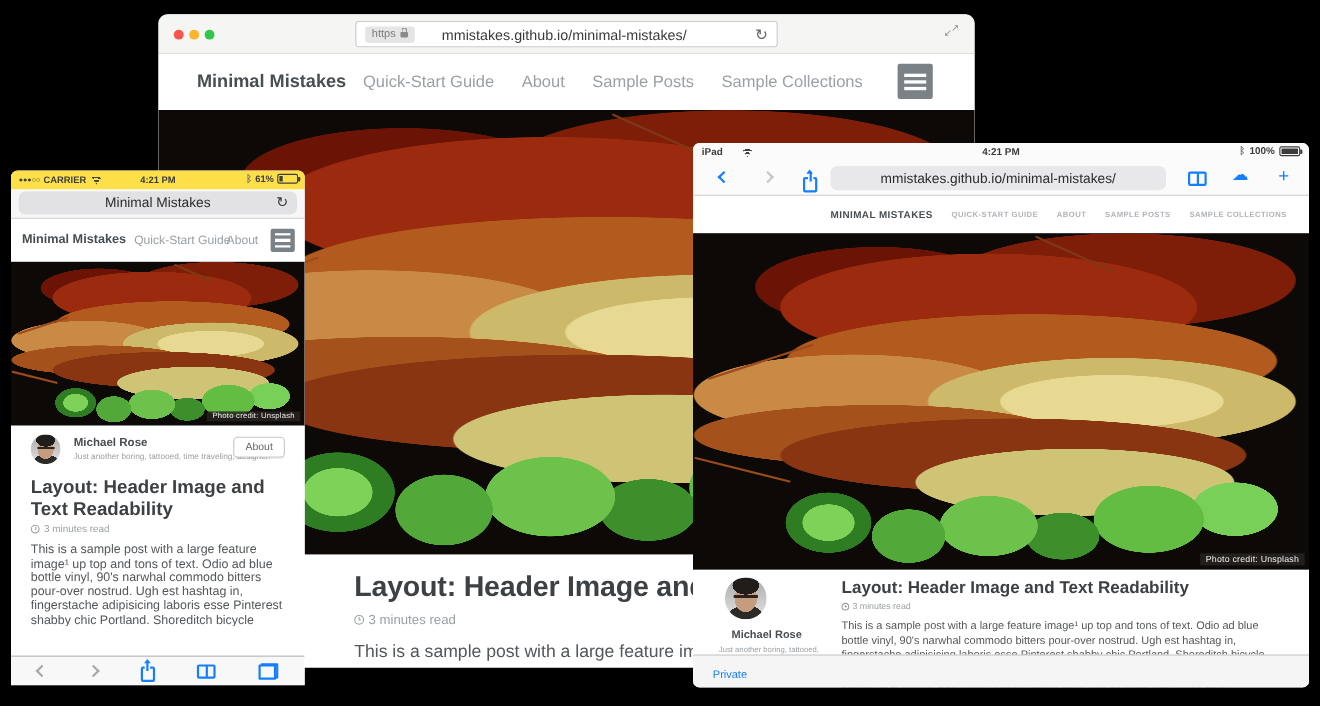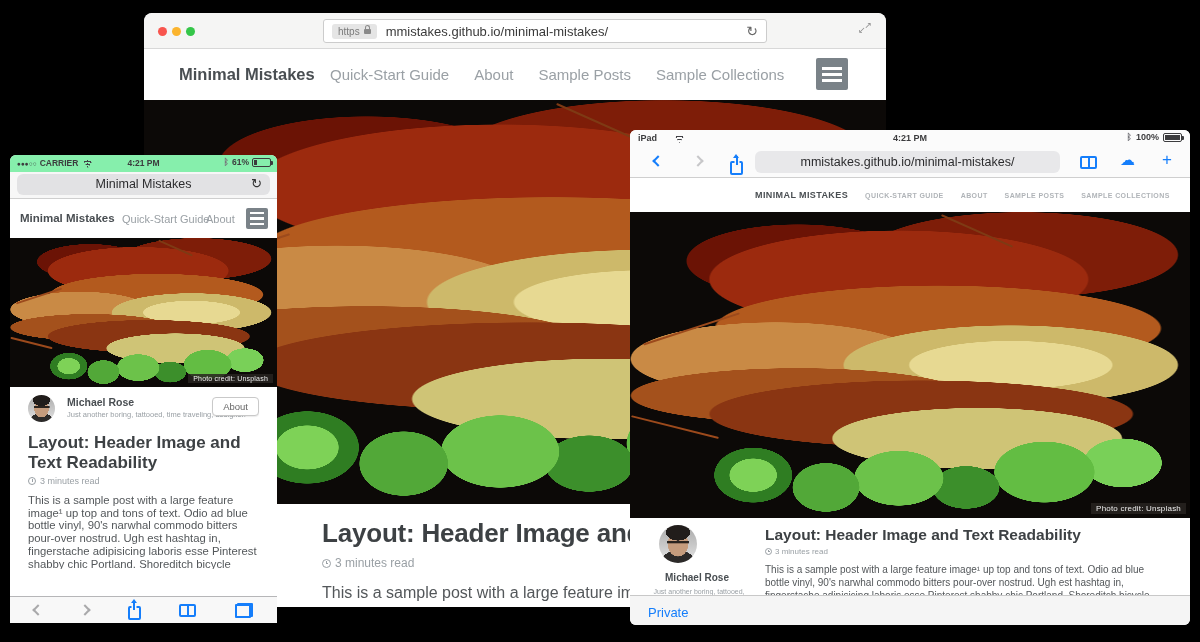--- a/index.html
+++ b/index.html
@@ -67,21 +67,21 @@
     radial-gradient(ellipse 42% 26% at 50% 93%, #2c2a29 0 99%, transparent 100%),
     linear-gradient(180deg,#a9a9a9,#e4e4e4);}
 
   
   .desktop{left:144px;top:13px;width:742px;height:594px;border-radius:8px 8px 0 0;z-index:1;}
   .chrome{height:36px;background:#f5f5f4;border-bottom:1px solid #d8d8d8;border-radius:8px 8px 0 0;position:relative;}
   .dot{position:absolute;top:14px;width:9px;height:9px;border-radius:50%;cursor:pointer;}
   .dot.r{left:14px;background:#f8554e;}
   .dot.y{left:28px;background:#fbb42e;}
   .dot.g{left:42px;background:#35c649;}
-  .urlbar{position:absolute;left:179px;top:6px;width:444px;height:24px;background:#fff;border:1px solid #ccc;border-radius:3px;display:flex;align-items:center;padding:0 8px;cursor:text;}
+  .urlbar{position:absolute;left:179px;top:6px;width:384px;height:24px;background:#fff;border:1px solid #ccc;border-radius:3px;display:flex;align-items:center;padding:0 8px;cursor:text;gap:16px;}
   .https-badge{display:flex;align-items:center;background:#e5e5e5;border-radius:3px;padding:2px 6px;font-size:10px;color:#7a7a7a;}
   .url-text{font-size:13px;color:#3a3a3a;margin-left:9px;}
   .reload{margin-left:auto;color:#666;font-size:14px;line-height:1;cursor:pointer;}
   .expand{position:absolute;right:14px;top:8px;width:14px;height:14px;color:#8e8e8e;font-size:9px;line-height:1;cursor:pointer;}
   .expand b{position:absolute;font-weight:normal;}
   .expand .tr{right:0;top:0;}
   .expand .bl{left:0;bottom:0;}
   .site-nav{height:51px;position:relative;background:#fff;}
   .d-brand{position:absolute;left:35px;top:16px;font-size:16.5px;font-weight:bold;color:#494e52;cursor:pointer;}
   .d-links{position:absolute;left:186px;top:17px;display:flex;gap:25px;font-size:15px;color:#9aa0a5;}
@@ -114,25 +114,25 @@
   .p-article{position:relative;height:77px;background:#fff;}
   .p-article .avatar{position:absolute;left:29px;top:7px;width:38px;height:38px;}
   .p-aname{position:absolute;left:22px;top:54px;width:90px;text-align:center;font-size:10px;font-weight:bold;color:#494e52;}
   .p-abio{position:absolute;left:10px;top:70px;width:118px;text-align:center;font-size:7px;color:#9aa0a5;}
   .p-col{position:absolute;left:135px;top:8px;width:400px;}
   .p-title{font-size:15.5px;font-weight:bold;color:#3d4144;}
   .p-meta{margin-top:3px;font-size:8px;color:#9aa0a5;display:flex;align-items:center;}
   .p-meta .clock{width:7px;height:7px;margin-right:3px;}
   .p-body{margin-top:7px;font-size:10px;line-height:13.2px;color:#53575a;}
   .p-private{position:absolute;left:0;right:0;bottom:0;height:30px;background:#f5f5f5;border-top:1px solid #c8c8c8;padding:7px 0 0 18px;}
-  .p-private span{font-size:13px;color:#157efb;cursor:pointer;}
+  .p-private span{font-size:10px;color:#157efb;cursor:pointer;}
 
   
   .iphone{left:10px;top:155px;width:267px;height:468px;border-radius:6px 6px 0 0;z-index:3;}
-  .i-status{height:17px;background:#86efac;position:relative;font-size:8.5px;font-weight:bold;color:#3c3c3e;text-decoration:underline;}
+  .i-status{height:17px;background:#fde047;position:relative;font-size:8.5px;font-weight:bold;color:#3c3c3e;text-decoration:underline;}
   .i-status .lft{position:absolute;left:7px;top:3px;display:flex;align-items:center;gap:3px;}
   .i-status .dots{font-size:6.5px;letter-spacing:0;color:#3c3c3e;}
   .i-status .ctr{position:absolute;left:0;right:0;top:3px;text-align:center;}
   .i-status .rgt{position:absolute;right:6px;top:2px;display:flex;align-items:center;gap:3px;}
   .i-urlrow{height:27px;background:#f7f7f7;border-bottom:1px solid #cfcfcf;padding:2px 7px 0;}
   .i-field{position:relative;height:21px;background:#e2e2e4;border-radius:6px;text-align:center;font-size:12.5px;color:#2c2c2e;line-height:21px;cursor:text;}
   .i-field .reload{position:absolute;right:8px;top:3px;color:#333;font-size:13px;}
   .i-nav{height:39px;position:relative;background:#fff;}
   .i-brand{position:absolute;left:10px;top:13px;font-size:11.5px;font-weight:bold;color:#494e52;cursor:pointer;}
   .i-link1{position:absolute;left:112px;top:14px;font-size:11px;color:#9aa0a5;cursor:pointer;}

